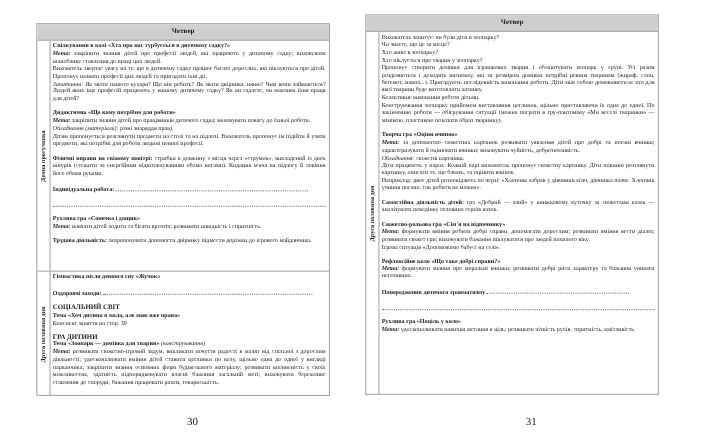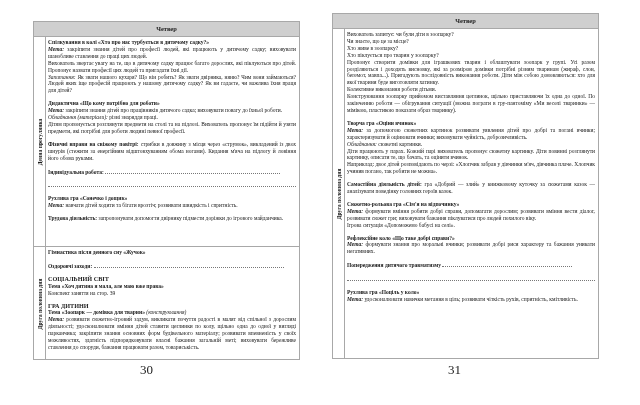--- a/index.html
+++ b/index.html
@@ -40,21 +40,21 @@
     font-size: 5.5px; line-height: 6.9px; text-align: justify;
   }
   .content p { margin: 0; }
   .gap { height: 6px; }
   b, .b { font-weight: bold; }
   i, .i { font-style: italic; }
   .dots { border-bottom: 1px dotted #777; display: inline-block; height: 5px; }
   .dotline { border-bottom: 1px dotted #777; height: 5px; margin-bottom: 2px; }
   .caps { font-weight: bold; font-size: 6.2px; }
   .pnum {
-    position: absolute; top: 362px; font-size: 13px; width: 40px; text-align: left;
+    position: absolute; top: 378px; font-size: 10px; width: 40px; text-align: right;
   }
   .page-left .pnum { left: 140px; }
   .page-right .pnum { left: 128px; }
 </style>
 </head>
 <body>
 
 <div class="page page-left">
   <div class="table">
     <div class="thead">Четвер</div>

